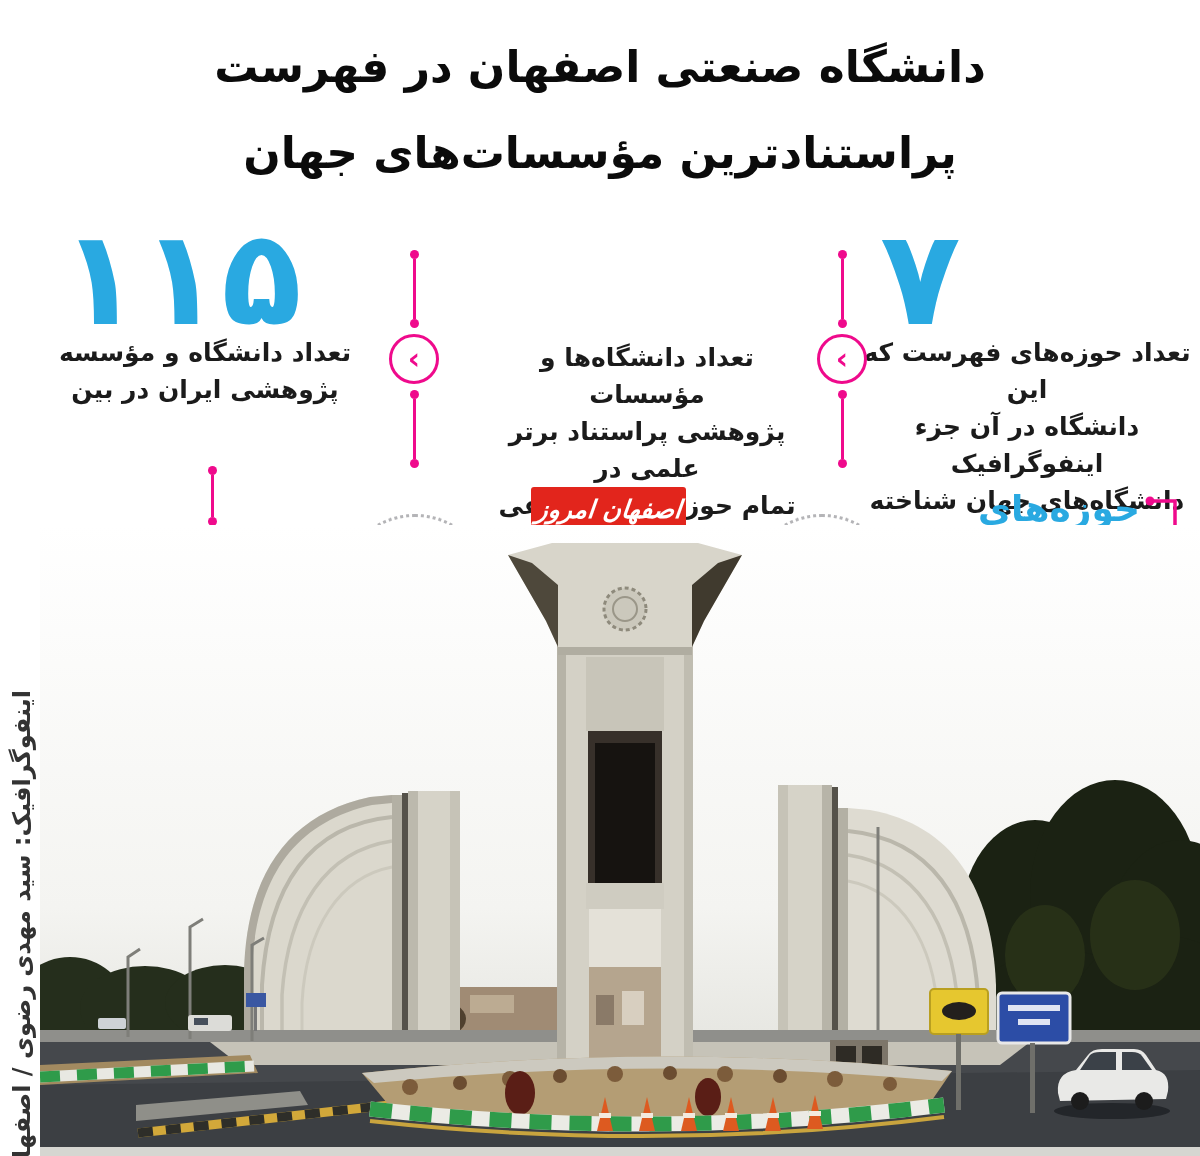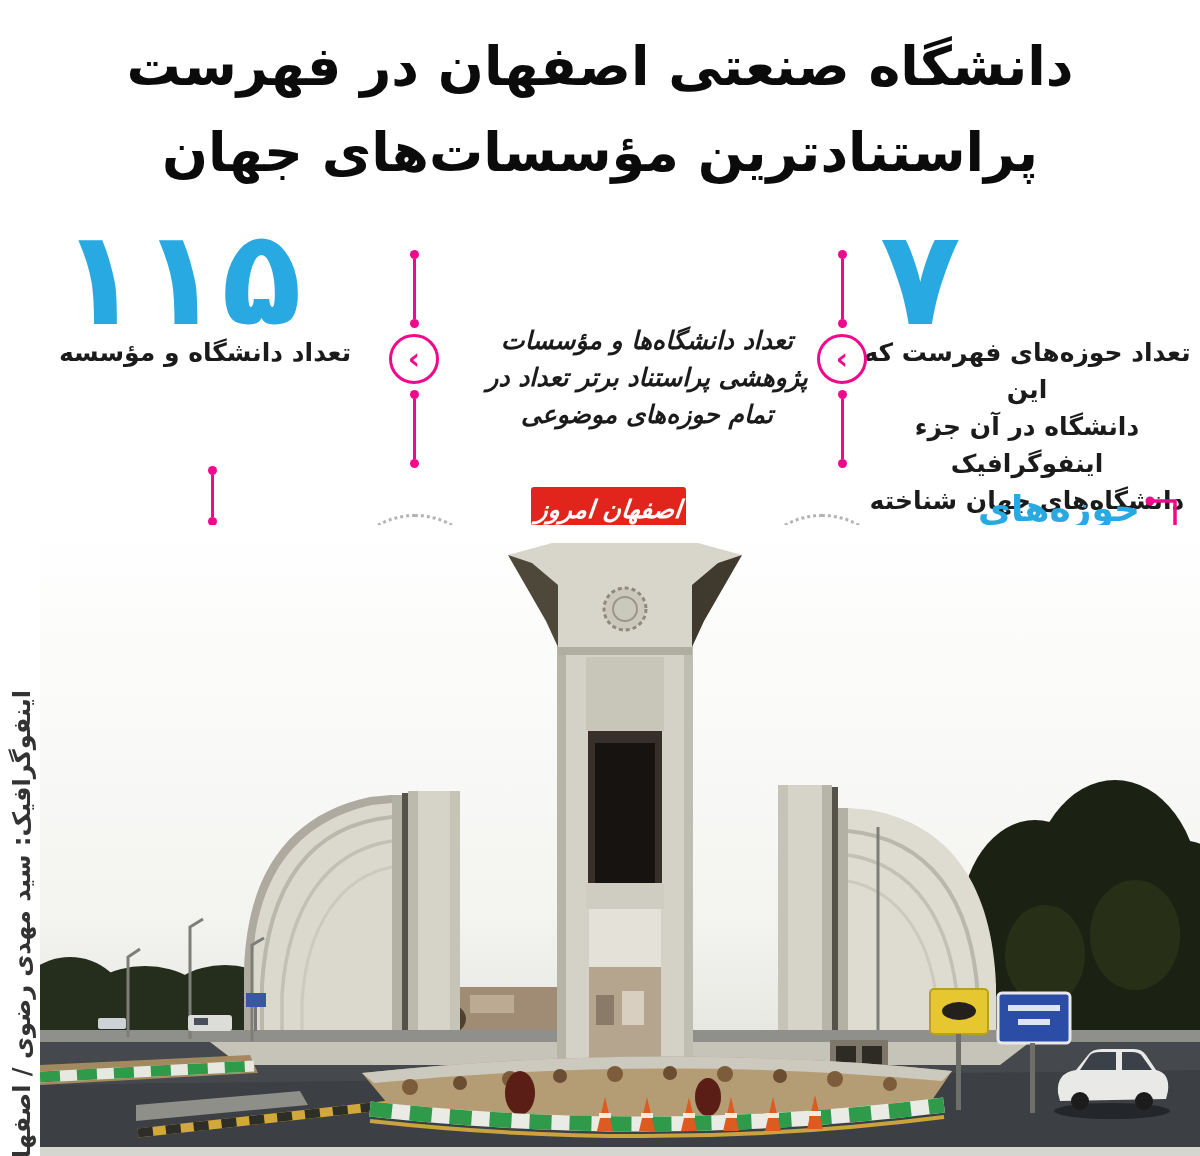--- a/index.html
+++ b/index.html
@@ -2,21 +2,21 @@
 <html lang="fa"><head>
 <meta charset="utf-8">
 <style>
   html,body{margin:0;padding:0;background:#ffffff;}
   .canvas{
     position:relative;width:1200px;height:1156px;background:#fff;overflow:hidden;
     font-family:"DejaVu Sans",sans-serif;color:#1b1b1b;
   }
   
   .title{position:absolute;top:24px;left:40px;width:1120px;text-align:center;
-    font-weight:bold;font-size:54px;line-height:86px;color:#0b0b0b;direction:rtl;}
+    font-weight:bold;font-size:44px;line-height:86px;color:#0b0b0b;direction:rtl;}
   
   .stat-num{position:absolute;text-align:left;font-weight:bold;color:#29a9e1;
     font-size:132px;line-height:1;}
   .stat-text{position:absolute;text-align:center;font-weight:bold;font-size:25px;
     line-height:37px;direction:rtl;color:#1b1b1b;}
   
   .divider{position:absolute;display:flex;flex-direction:column;align-items:center;}
   .m-dot{width:9px;height:9px;border-radius:50%;background:#ef0a8c;}
   .m-line{width:3px;height:60px;background:#ef0a8c;}
   .m-circle{width:44px;height:44px;border:3px solid #ef0a8c;border-radius:50%;
@@ -68,39 +68,40 @@
   <div class="divider" style="left:817px;top:250px;">
     <div class="m-dot"></div>
     <div class="m-line"></div>
     <div class="m-dot"></div>
     <div class="m-circle">‹</div>
     <div class="m-dot"></div>
     <div class="m-line"></div>
     <div class="m-dot"></div>
   </div>
 
-  <div class="stat-text" style="left:482px;top:322px;width:330px;font-style:italic;">
+  <div class="stat-text" style="left:482px;top:339px;width:330px;">
     <div>تعداد دانشگاه‌ها و مؤسسات</div>
-    <div>پژوهشی پراستناد برتر تعداد در</div>
+    <div>پژوهشی پراستناد برتر علمی در</div>
     <div>تمام حوزه‌های موضوعی</div>
   </div>
 
   <div class="divider" style="left:389px;top:250px;">
     <div class="m-dot"></div>
     <div class="m-line"></div>
     <div class="m-dot"></div>
     <div class="m-circle">‹</div>
     <div class="m-dot"></div>
     <div class="m-line"></div>
     <div class="m-dot"></div>
   </div>
 
   <div class="stat-num" style="left:60px;top:212px;width:320px;">۱۱۵</div>
   <div class="stat-text" style="left:40px;top:334px;width:330px;">
     <div>تعداد دانشگاه و مؤسسه</div>
+    <div>پژوهشی ایران در بین</div>
   </div>
 
   <div class="divider" style="left:208px;top:466px;">
     <div class="m-dot"></div>
     <div class="m-line" style="height:42px;"></div>
     <div class="m-dot"></div>
   </div>
 
   <div class="stat-num" style="left:57px;top:505px;width:316px;">۱۴</div>
   <div class="stat-text" style="left:52px;top:648px;width:326px;line-height:34px;">

